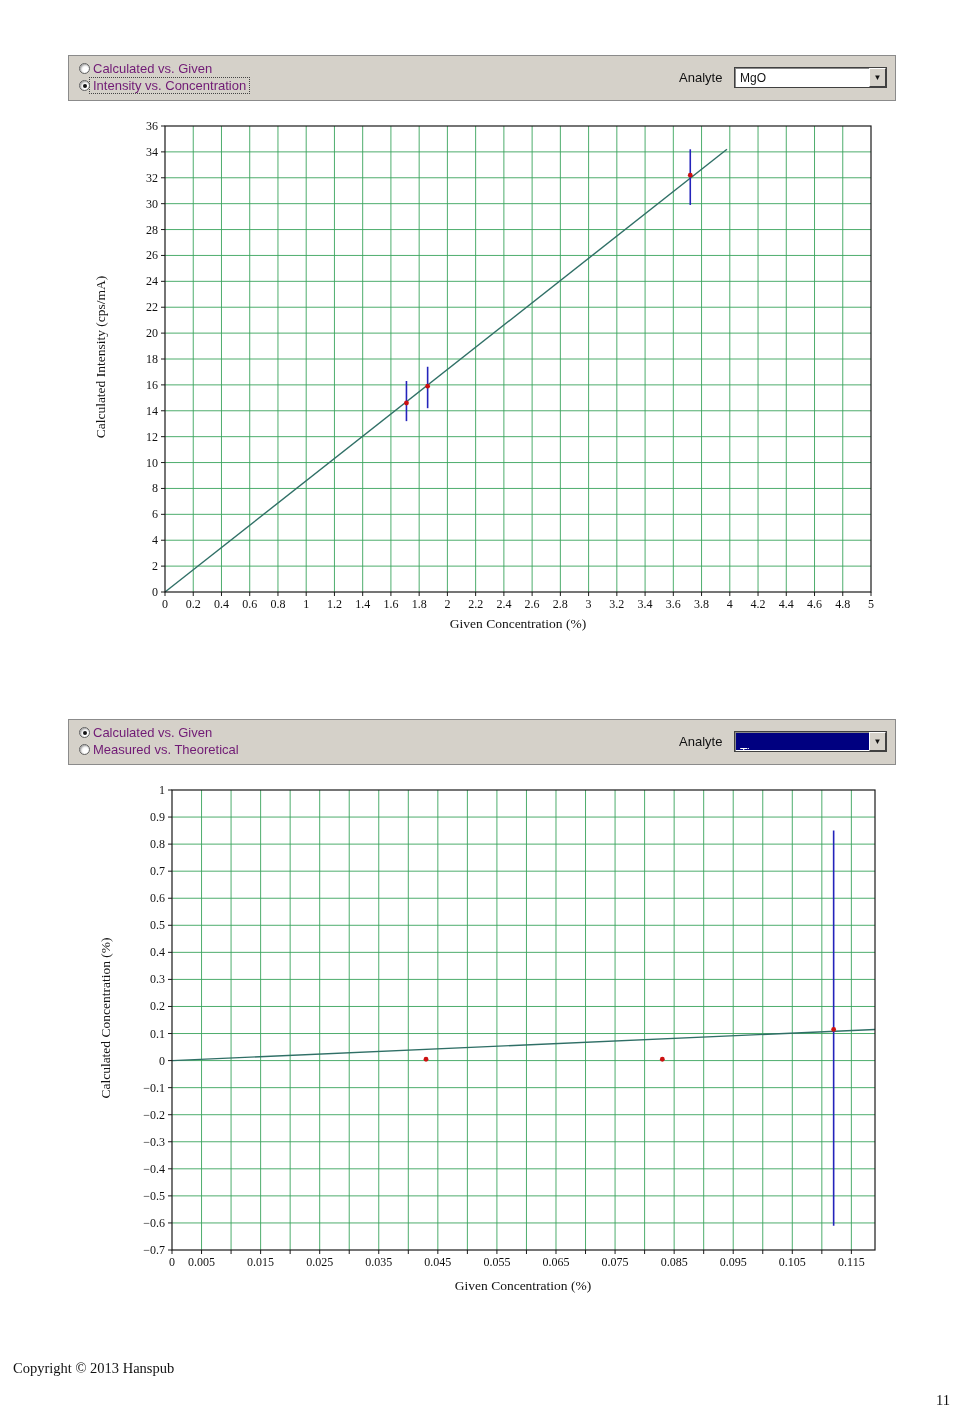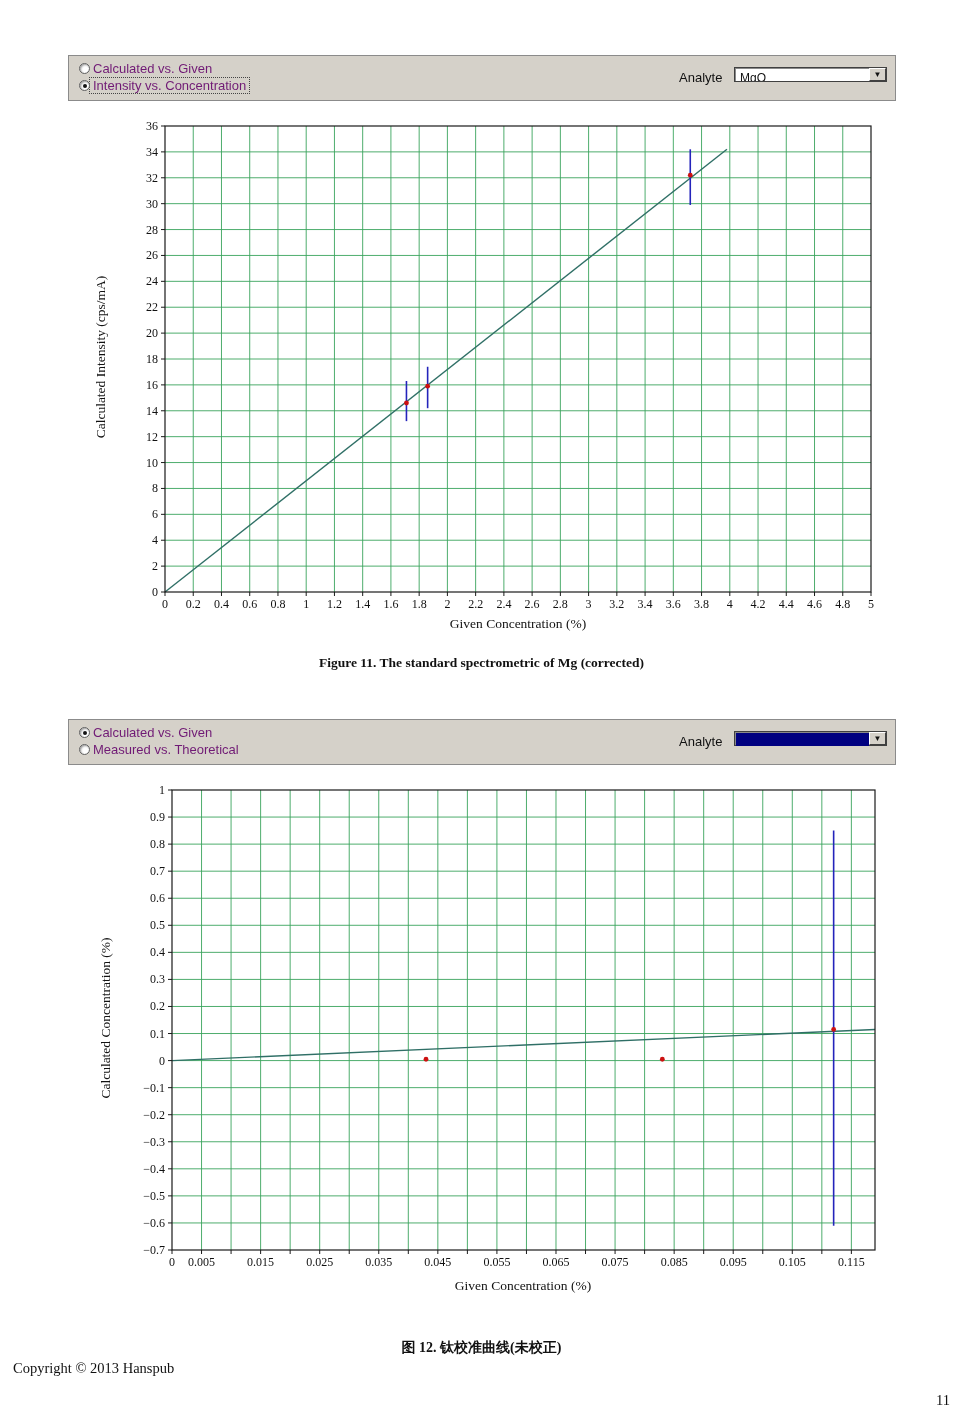--- a/index.html
+++ b/index.html
@@ -14,21 +14,21 @@
   .panel-1{top:55px}
   .panel-2{top:719px}
   .radio-row{position:absolute;left:10px;display:flex;align-items:center;height:15px;cursor:default}
   .radio-row.r1{top:5px}
   .radio-row.r2{top:22px}
   .radio{width:11px;height:11px;border-radius:50%;background:#fff;border:1px solid #5f5f5f;box-shadow:inset 1px 1px 2px #9c9c9c;position:relative;flex:none}
   .radio.checked::after{content:"";position:absolute;left:2.5px;top:2.5px;width:4px;height:4px;border-radius:50%;background:#141414}
   .radio-label{padding:0 3px;font:13px "Liberation Sans",sans-serif;color:#701a75;white-space:nowrap}
   .radio-label.focused{outline:1px dotted #444}
   .analyte-label{position:absolute;left:610px;top:14px;font:13px "Liberation Sans",sans-serif;color:#111}
-  .combo{position:absolute;left:665px;top:11px;width:153px;height:15px;background:#fff;border:1px solid #404040;box-shadow:inset 1px 1px 0 #8a8a8a;display:flex}
+  .combo{position:absolute;left:665px;top:11px;width:153px;height:21px;background:#fff;border:1px solid #404040;box-shadow:inset 1px 1px 0 #8a8a8a;display:flex}
   .combo-text{flex:1;font:12px "Liberation Sans",sans-serif;color:#111;padding:3px 2px 0 5px;overflow:hidden;white-space:nowrap}
   .combo.highlighted .combo-text{background:#000080;color:#fff;margin:1px 0 1px 1px;padding:13px 2px 0 4px}
   .combo-btn{width:17px;flex:none;background:#d5d1c9;border:1px solid;border-color:#ffffff #404040 #404040 #ffffff;display:flex;align-items:center;justify-content:center;cursor:default}
   .combo-btn span{font:8px "Liberation Sans",sans-serif;color:#111;line-height:1}
 
   svg.chart{position:absolute}
   svg.chart text{font-family:"Liberation Serif",serif;font-size:12px;fill:#111}
 
   .ylab{position:absolute;width:300px;text-align:center;font-size:13.5px;color:#111;transform:rotate(-90deg)}
   .xlab{position:absolute;width:300px;text-align:center;font-size:13.5px;color:#111}
@@ -200,21 +200,20 @@
       <text x="70" y="89.66666666666663" text-anchor="end">30</text>
       <line x1="73" y1="59.77777777777783" x2="77" y2="59.77777777777783" stroke="#1a1a1a" stroke-width="1"></line>
       <text x="70" y="63.77777777777783" text-anchor="end">32</text>
       <line x1="73" y1="33.888888888888914" x2="77" y2="33.888888888888914" stroke="#1a1a1a" stroke-width="1"></line>
       <text x="70" y="37.888888888888914" text-anchor="end">34</text>
       <line x1="73" y1="8" x2="77" y2="8" stroke="#1a1a1a" stroke-width="1"></line>
       <text x="70" y="12" text-anchor="end">36</text>
     </svg>
   <div class="xlab" style="left:368px;top:616px">Given Concentration (%)</div>
 
-  <div class="cap en" style="top:655px">Figure 11. The standard spectrometric of Mg (corrected)</div>
 
   <div class="panel panel-2">
     <div class="radio-row r1">
       <span class="radio checked"></span>
       <span class="radio-label">Calculated vs. Given</span>
     </div>
     <div class="radio-row r2">
       <span class="radio"></span>
       <span class="radio-label">Measured vs. Theoretical</span>
     </div>
@@ -344,18 +343,17 @@
       <text x="70" y="93.17647058823525" text-anchor="end">0.7</text>
       <line x1="73" y1="62.117647058823536" x2="77" y2="62.117647058823536" stroke="#1a1a1a" stroke-width="1"></line>
       <text x="70" y="66.11764705882354" text-anchor="end">0.8</text>
       <line x1="73" y1="35.05882352941171" x2="77" y2="35.05882352941171" stroke="#1a1a1a" stroke-width="1"></line>
       <text x="70" y="39.05882352941171" text-anchor="end">0.9</text>
       <line x1="73" y1="7.999999999999886" x2="77" y2="7.999999999999886" stroke="#1a1a1a" stroke-width="1"></line>
       <text x="70" y="11.999999999999886" text-anchor="end">1</text>
     </svg>
   <div class="xlab" style="left:373px;top:1278px">Given Concentration (%)</div>
 
-  <div class="cap zh" style="top:1339px">图 12.  钛校准曲线(未校正)</div>
 
   <div class="footer-left">Copyright © 2013 Hanspub</div>
   <div class="footer-right">11</div>
 
 </div>
 
 </body></html>

